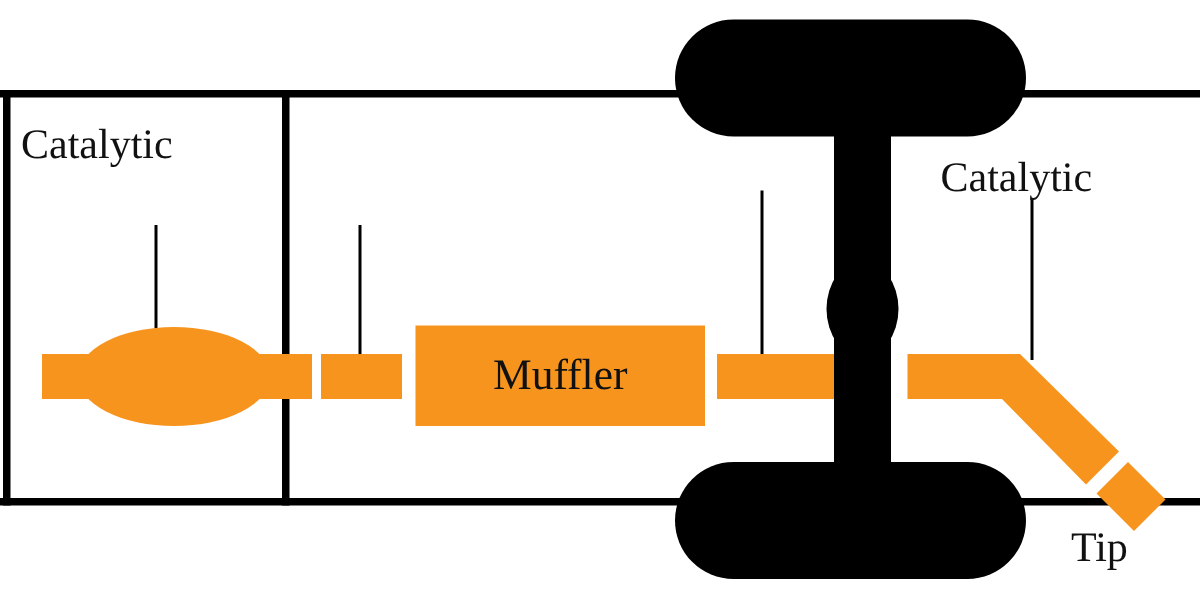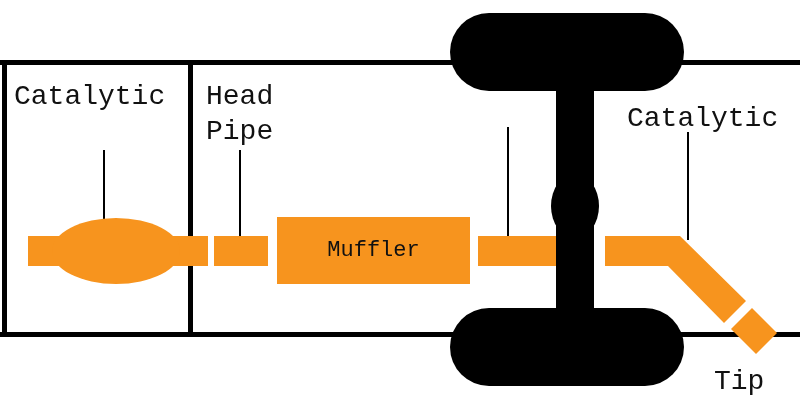--- a/index.html
+++ b/index.html
@@ -10,40 +10,40 @@
   }
   *{box-sizing:border-box;}
   html,body{margin:0;padding:0;}
   body{background:#fff;}
   .stage{
     position:relative;
     width:800px;
     height:400px;
     background:var(--color-background);
     overflow:hidden;
-    font-family:Liberation Mono, monospace;
+    font-family:Liberation Serif, serif;
   }
   svg{position:absolute;left:0;top:0;}
   .fill-pipe{fill:var(--color-pipe);}
   .fill-outline{fill:var(--color-outline);}
   .leader{stroke:var(--color-outline);stroke-width:2;}
   .label{
     position:absolute;
     color:var(--color-label_text);
     font-size:28px;
     line-height:35px;
     white-space:nowrap;
   }
   .two-line span{display:block;}
   .muffler-label{
     position:absolute;
     left:277px;top:217px;width:193px;height:67px;
     display:flex;align-items:center;justify-content:center;
     color:var(--color-label_text);
-    font-size:22px;
+    font-size:29px;
   }
 </style>
 </head>
 <body>
 
 <div class="stage">
 
   <svg width="800" height="400" viewBox="0 0 800 400">
 
     <rect class="fill-outline" x="0" y="60" width="800" height="5"></rect>
@@ -67,25 +67,21 @@
     <rect class="fill-outline" x="450" y="13" width="234" height="78" rx="39"></rect>
     <rect class="fill-outline" x="450" y="308" width="234" height="78" rx="39"></rect>
     <rect class="fill-outline" x="556" y="54" width="38" height="292"></rect>
     <ellipse class="fill-outline" cx="575" cy="206" rx="24" ry="32"></ellipse>
   </svg>
 
   <div class="label two-line" style="left:14px;top:79px;">
     <span>Catalytic</span>
   </div>
 
-  <div class="label two-line" style="left:206px;top:79px;">
-    <span>Head</span>
-    <span>Pipe</span>
-  </div>
 
 
   <div class="label" style="left:627px;top:101px;">Catalytic</div>
 
   <div class="muffler-label">Muffler</div>
 
-  <div class="label" style="left:714px;top:364px;">Tip</div>
+  <div class="label" style="left:714px;top:348px;">Tip</div>
 
 </div>
 
 </body></html>

